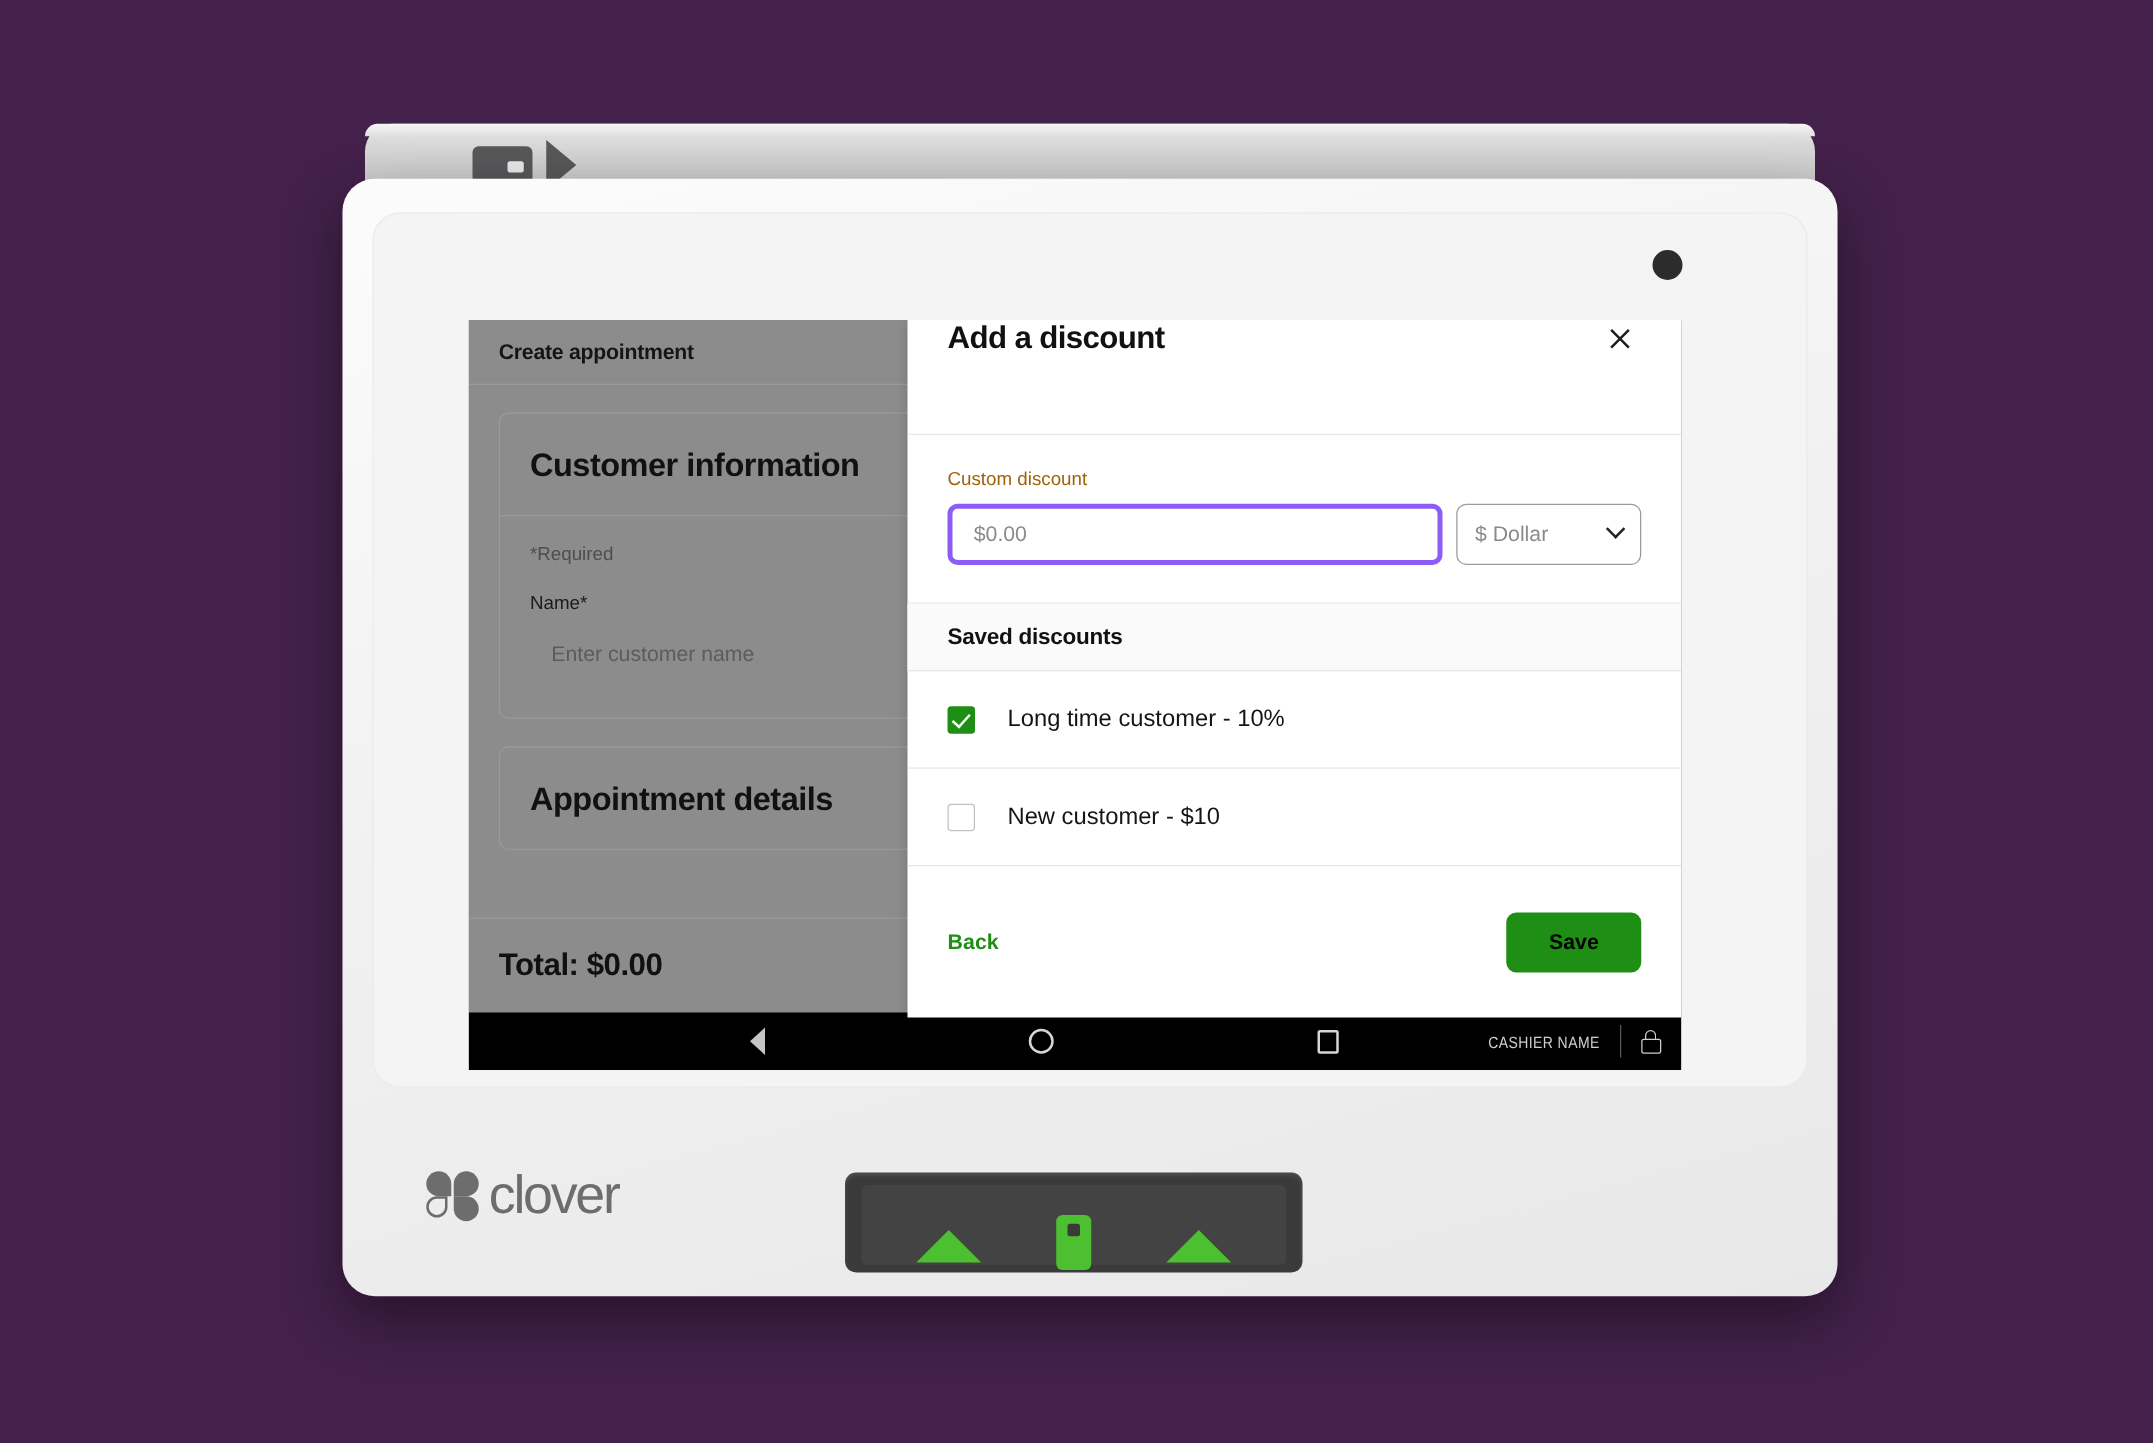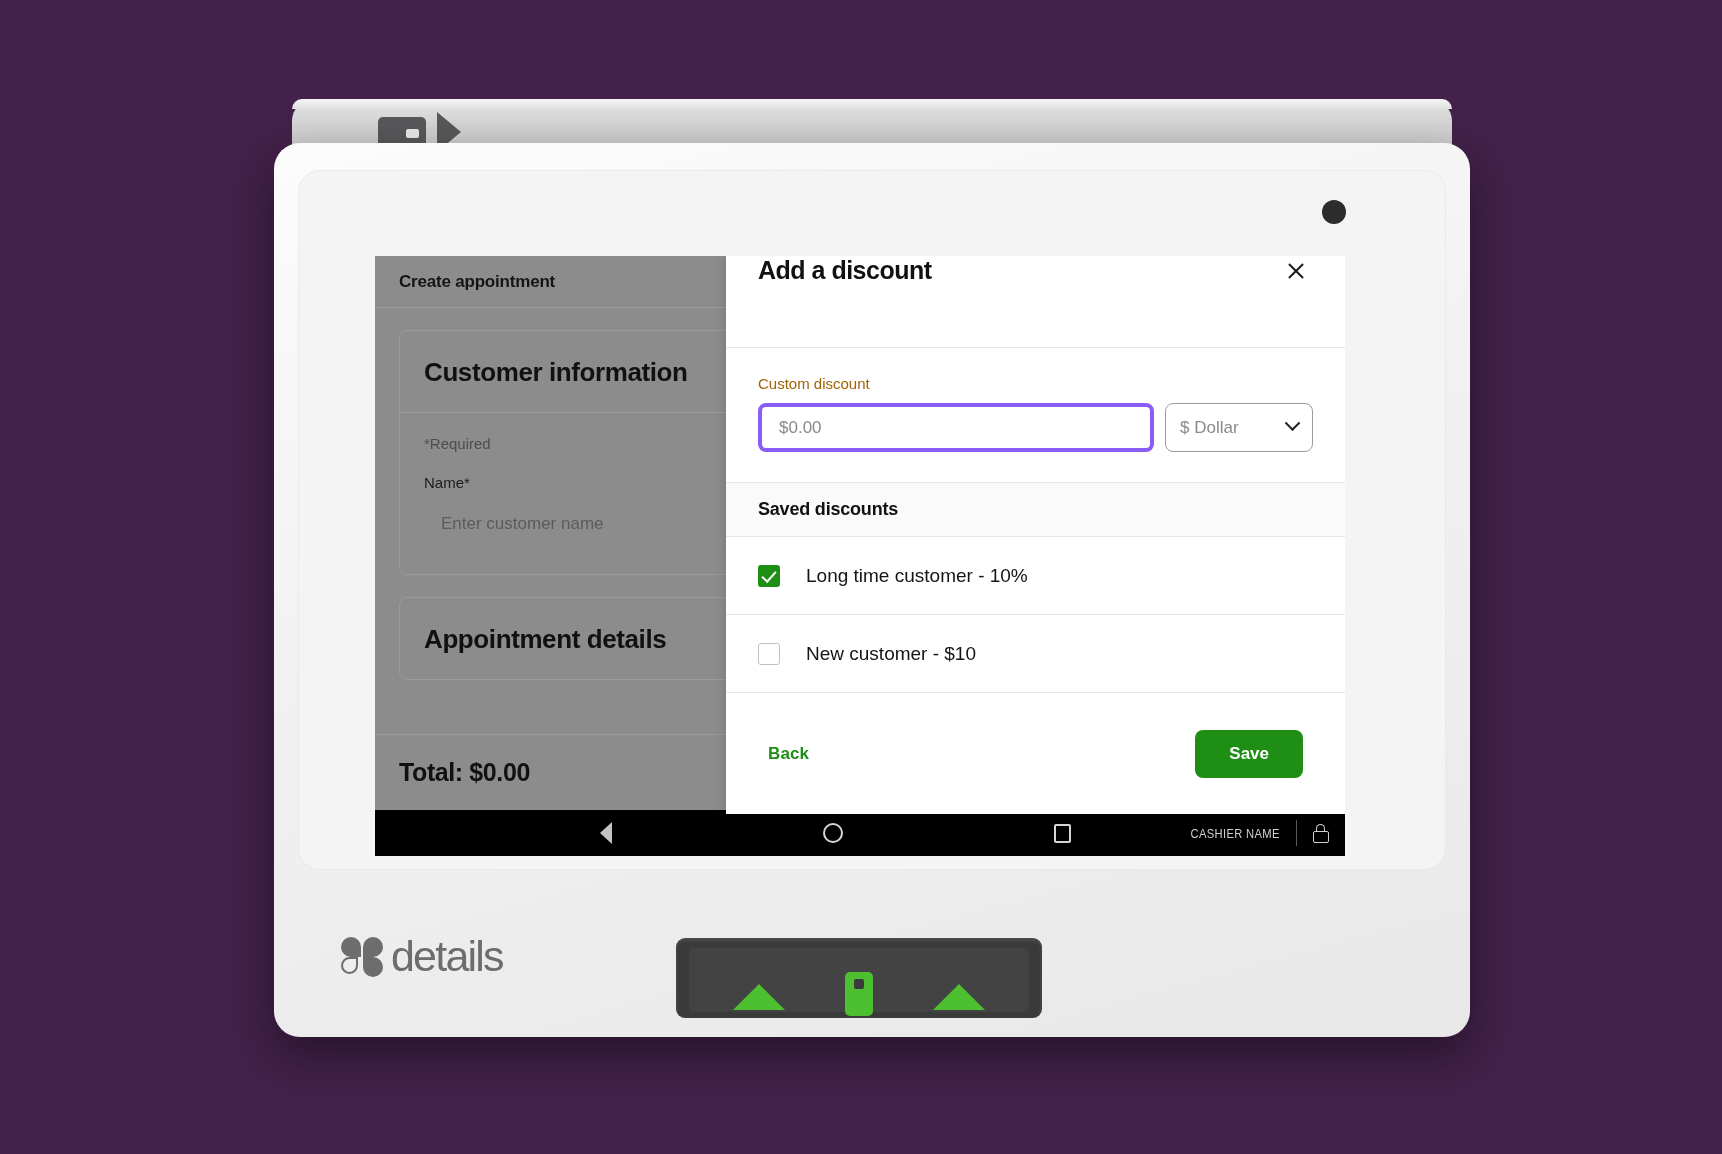--- a/index.html
+++ b/index.html
@@ -179,27 +179,27 @@
   .cb.off { border:1.6px solid #c2c2c2; background:#fff; }
   .cb.on  { background:#1e8f14; }
   .cb.on::after {
     content:""; position:absolute; left:7px; top:3px;
     width:6px; height:12px; border-right:2.4px solid #fff; border-bottom:2.4px solid #fff;
     transform:rotate(42deg);
   }
   .discount-label { margin-left:26px; font-size:19px; color:#151515; }
 
   .modal-footer {
-    flex:1; display:flex; align-items:center; padding:0 42px;
+    flex:1; display:flex; align-items:center; padding:0 32px;
   }
   .back-link {
     font-size:17px; font-weight:700; color:#1e8f14; cursor:pointer; letter-spacing:.1px;
   }
   .save-btn {
-    margin-left:auto; background:#1e8f14; color:#ffffff;
+    margin-left:auto; background:#1e8f14; color:#000000;
     font-size:17px; font-weight:700; border:none; border-radius:8px;
     padding:0 34px; height:48px; cursor:pointer;
     font-family:"Liberation Sans",sans-serif;
   }
 
   
   .brand { position:absolute; left:338px; top:932px; display:flex; align-items:center; }
   .clover-mark { position:relative; width:48px; height:44px; }
   .petal { position:absolute; width:20px; height:20px; background:#6d6d6d; }
   .petal.tl { left:3px;  top:2px;  border-radius:50% 50% 0 50%; }
@@ -334,21 +334,21 @@
     </div>
   </div>
 
   <div class="brand">
     <div class="clover-mark">
       <div class="petal tl"></div>
       <div class="petal tr"></div>
       <div class="petal bl"></div>
       <div class="petal br"></div>
     </div>
-    <div class="clover-word">details</div>
+    <div class="clover-word">clover</div>
   </div>
 
   <div class="printer">
     <div class="printer-inner">
       <div class="tri l"></div>
       <div class="green-card"></div>
       <div class="tri r"></div>
     </div>
   </div>
 

